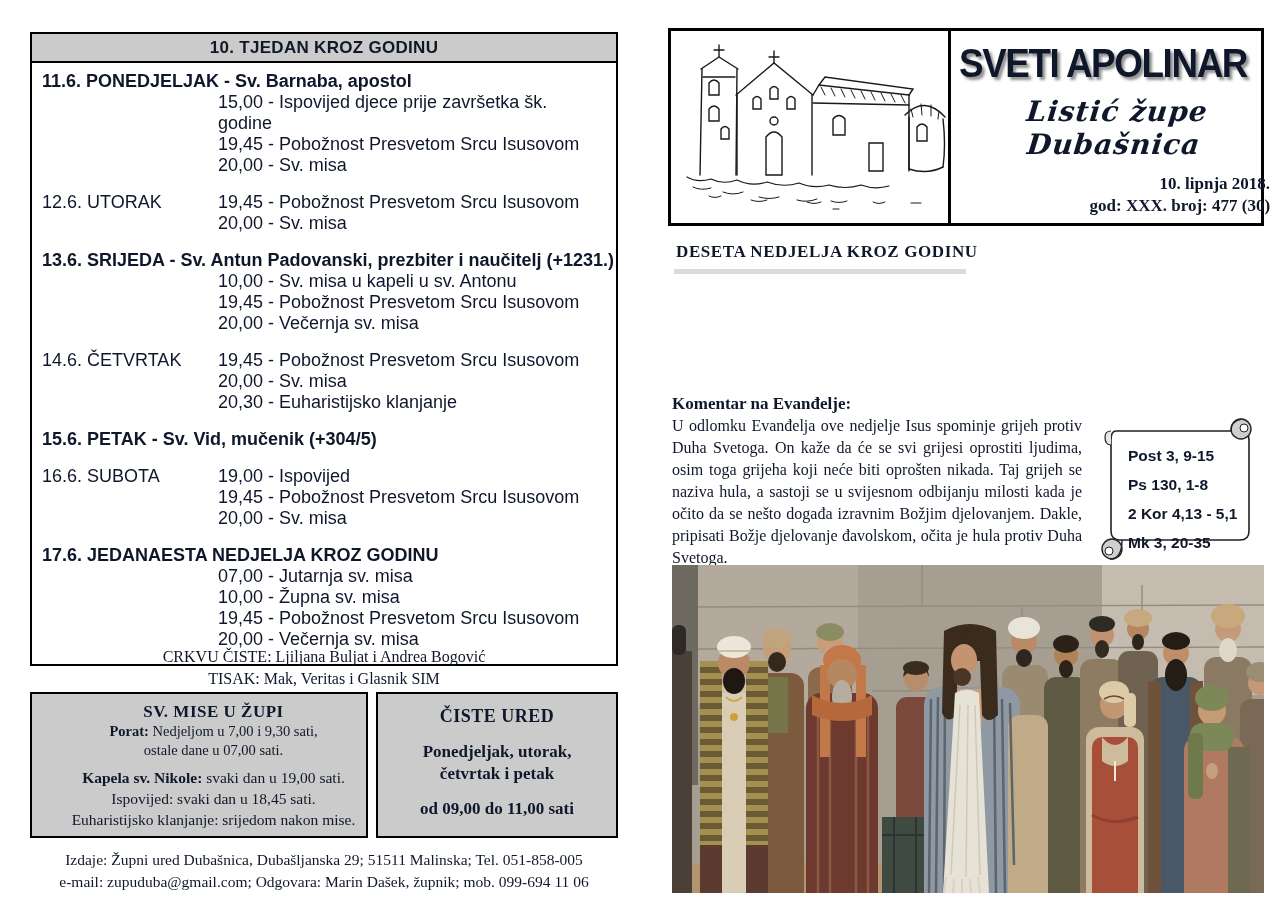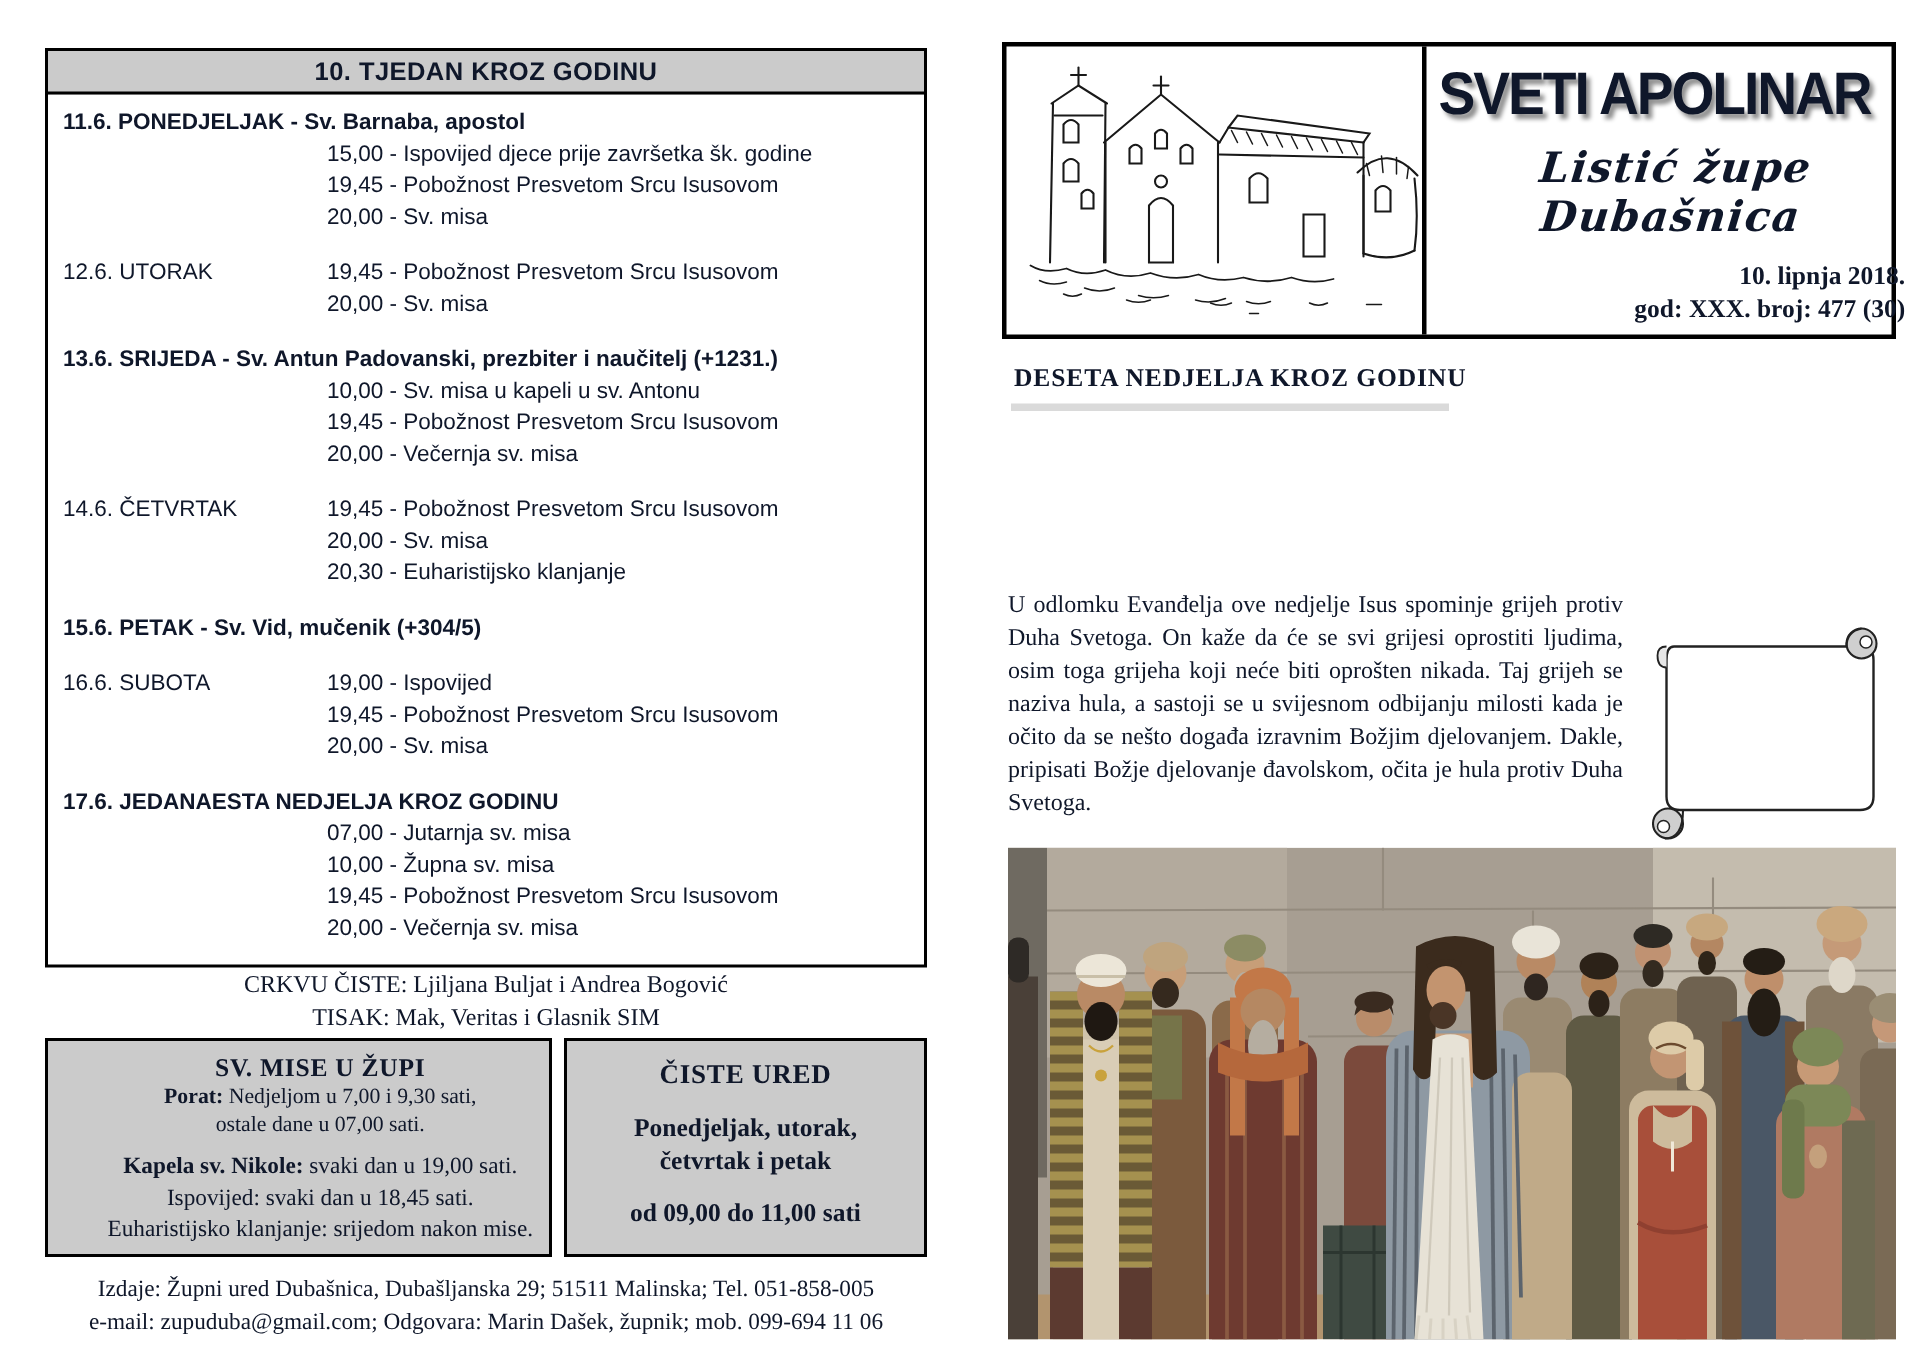--- a/index.html
+++ b/index.html
@@ -4,21 +4,21 @@
 <style>
   html,body{margin:0;padding:0;background:#ffffff;}
   .page{position:relative;width:1286px;height:908px;background:#ffffff;overflow:hidden;
         font-family:"Liberation Sans","DejaVu Sans",sans-serif;color:#0f172a;}
 
   
   .schedule-box{position:absolute;left:30px;top:32px;width:588px;box-sizing:border-box;
                 border:2px solid #000;background:#fff;}
   .schedule-header{background:#cbcbcb;border-bottom:2px solid #000;text-align:center;
                    font-weight:bold;font-size:17px;padding:4px 0 3px 0;letter-spacing:.3px;}
-  .schedule-body{padding:8px 24px 12px 10px;font-size:15px;line-height:21px;}
+  .schedule-body{padding:8px 24px 12px 10px;font-size:18px;line-height:21px;}
   .entry{display:grid;grid-template-columns:176px 1fr;margin-bottom:16px;}
   .entry:last-child{margin-bottom:2px;}
   .entry .day-label{grid-column:1;white-space:nowrap;}
   .entry.bold-entry .day-label{grid-column:1 / -1;font-weight:bold;}
   .entry .times{grid-column:2;}
   .serifline{position:absolute;left:30px;width:588px;text-align:center;
              font-family:"Liberation Serif","DejaVu Serif",serif;font-size:16px;}
   .grey-box{position:absolute;top:692px;height:146px;box-sizing:border-box;border:2px solid #000;
             background:#cbcbcb;font-family:"Liberation Serif","DejaVu Serif",serif;text-align:center;}
   .masses-box{left:30px;width:338px;padding-top:8px;padding-left:29px;}
@@ -215,33 +215,40 @@
       </div>
     </div>
   </div>
 
   <div class="sunday-title">DESETA NEDJELJA KROZ GODINU</div>
   <div class="scan-line"></div>
 
 
   <div class="commentary-row">
     <div class="commentary">
+      <div class="commentary-title">Komentar na Evanđelje:</div>
       <div class="commentary-text">U odlomku Evanđelja ove nedjelje Isus spominje grijeh protiv Duha Svetoga. On kaže da će se svi grijesi oprostiti ljudima, osim toga grijeha koji neće biti oprošten nikada. Taj grijeh se naziva hula, a sastoji se u svijesnom odbijanju milosti kada je očito da se nešto događa izravnim Božjim djelovanjem. Dakle, pripisati Božje djelovanje đavolskom, očita je hula protiv Duha Svetoga.</div>
     </div>
     <div class="scroll-wrap">
       <svg class="scroll-svg" width="172" height="156" viewBox="0 0 172 156">
         <path d="M24,16 H148 Q157,16 157,25 V116 Q157,125 148,125 H28 Q19,125 19,116 V25 Q19,16 24,16 Z" fill="#ffffff" stroke="#222" stroke-width="1.6"></path>
         <circle cx="149" cy="14" r="10" fill="#cfcfcf" stroke="#222" stroke-width="1.4"></circle>
         <circle cx="152" cy="13" r="4" fill="#ffffff" stroke="#222" stroke-width="1"></circle>
         <path d="M139,16 Q139,6 149,4" fill="none" stroke="#222" stroke-width="1.4"></path>
         <circle cx="20" cy="134" r="10" fill="#cfcfcf" stroke="#222" stroke-width="1.4"></circle>
         <circle cx="17" cy="136" r="4" fill="#ffffff" stroke="#222" stroke-width="1"></circle>
         <path d="M30,125 Q30,144 18,144" fill="none" stroke="#222" stroke-width="1.4"></path>
         <path d="M19,30 Q13,30 13,22 Q13,16 19,16" fill="#e6e6e6" stroke="#222" stroke-width="1.2"></path>
       </svg>
+      <div class="scroll-readings">
+          <div>Post 3, 9-15</div>
+          <div>Ps 130, 1-8</div>
+          <div>2 Kor 4,13 - 5,1</div>
+          <div>Mk 3, 20-35</div>
+        </div>
     </div>
   </div>
 
   <div class="photo">
     <svg width="592" height="328" viewBox="0 0 592 328">
       <defs>
         <pattern id="stripes" width="12" height="12" patternUnits="userSpaceOnUse">
           <rect width="12" height="6" fill="#a5914f"></rect>
           <rect y="6" width="12" height="6" fill="#6a5a36"></rect>
         </pattern>

